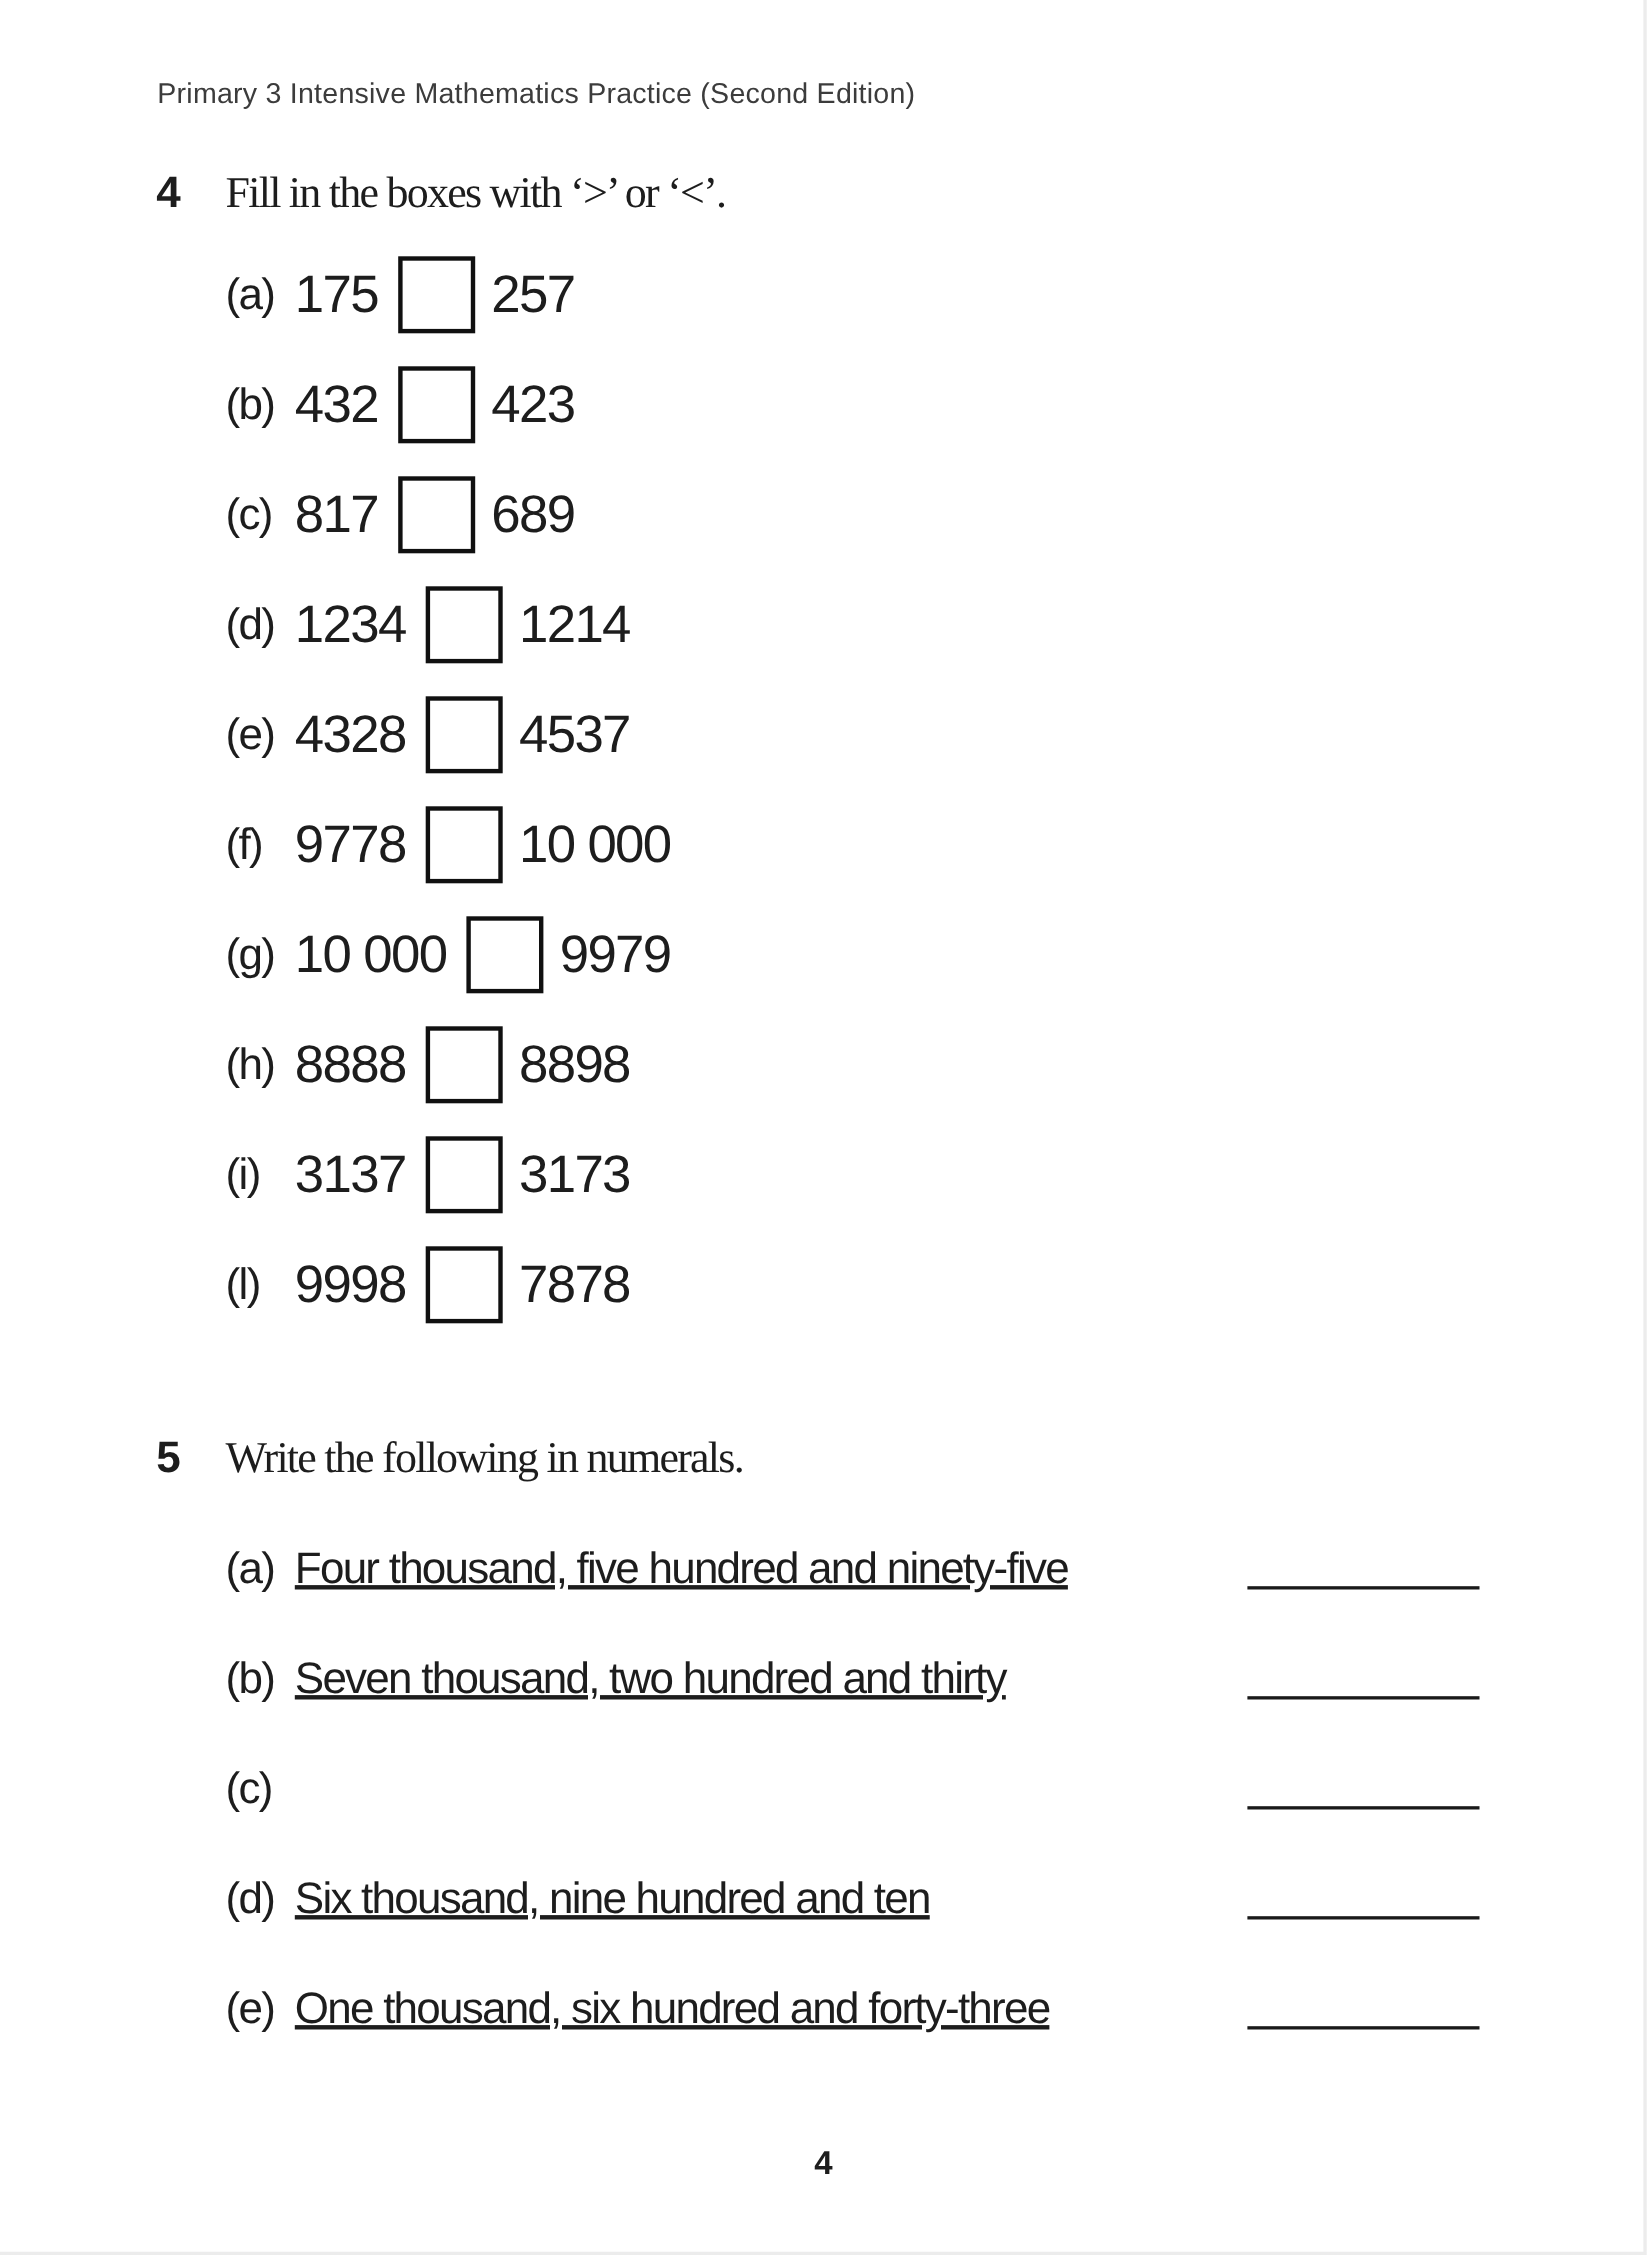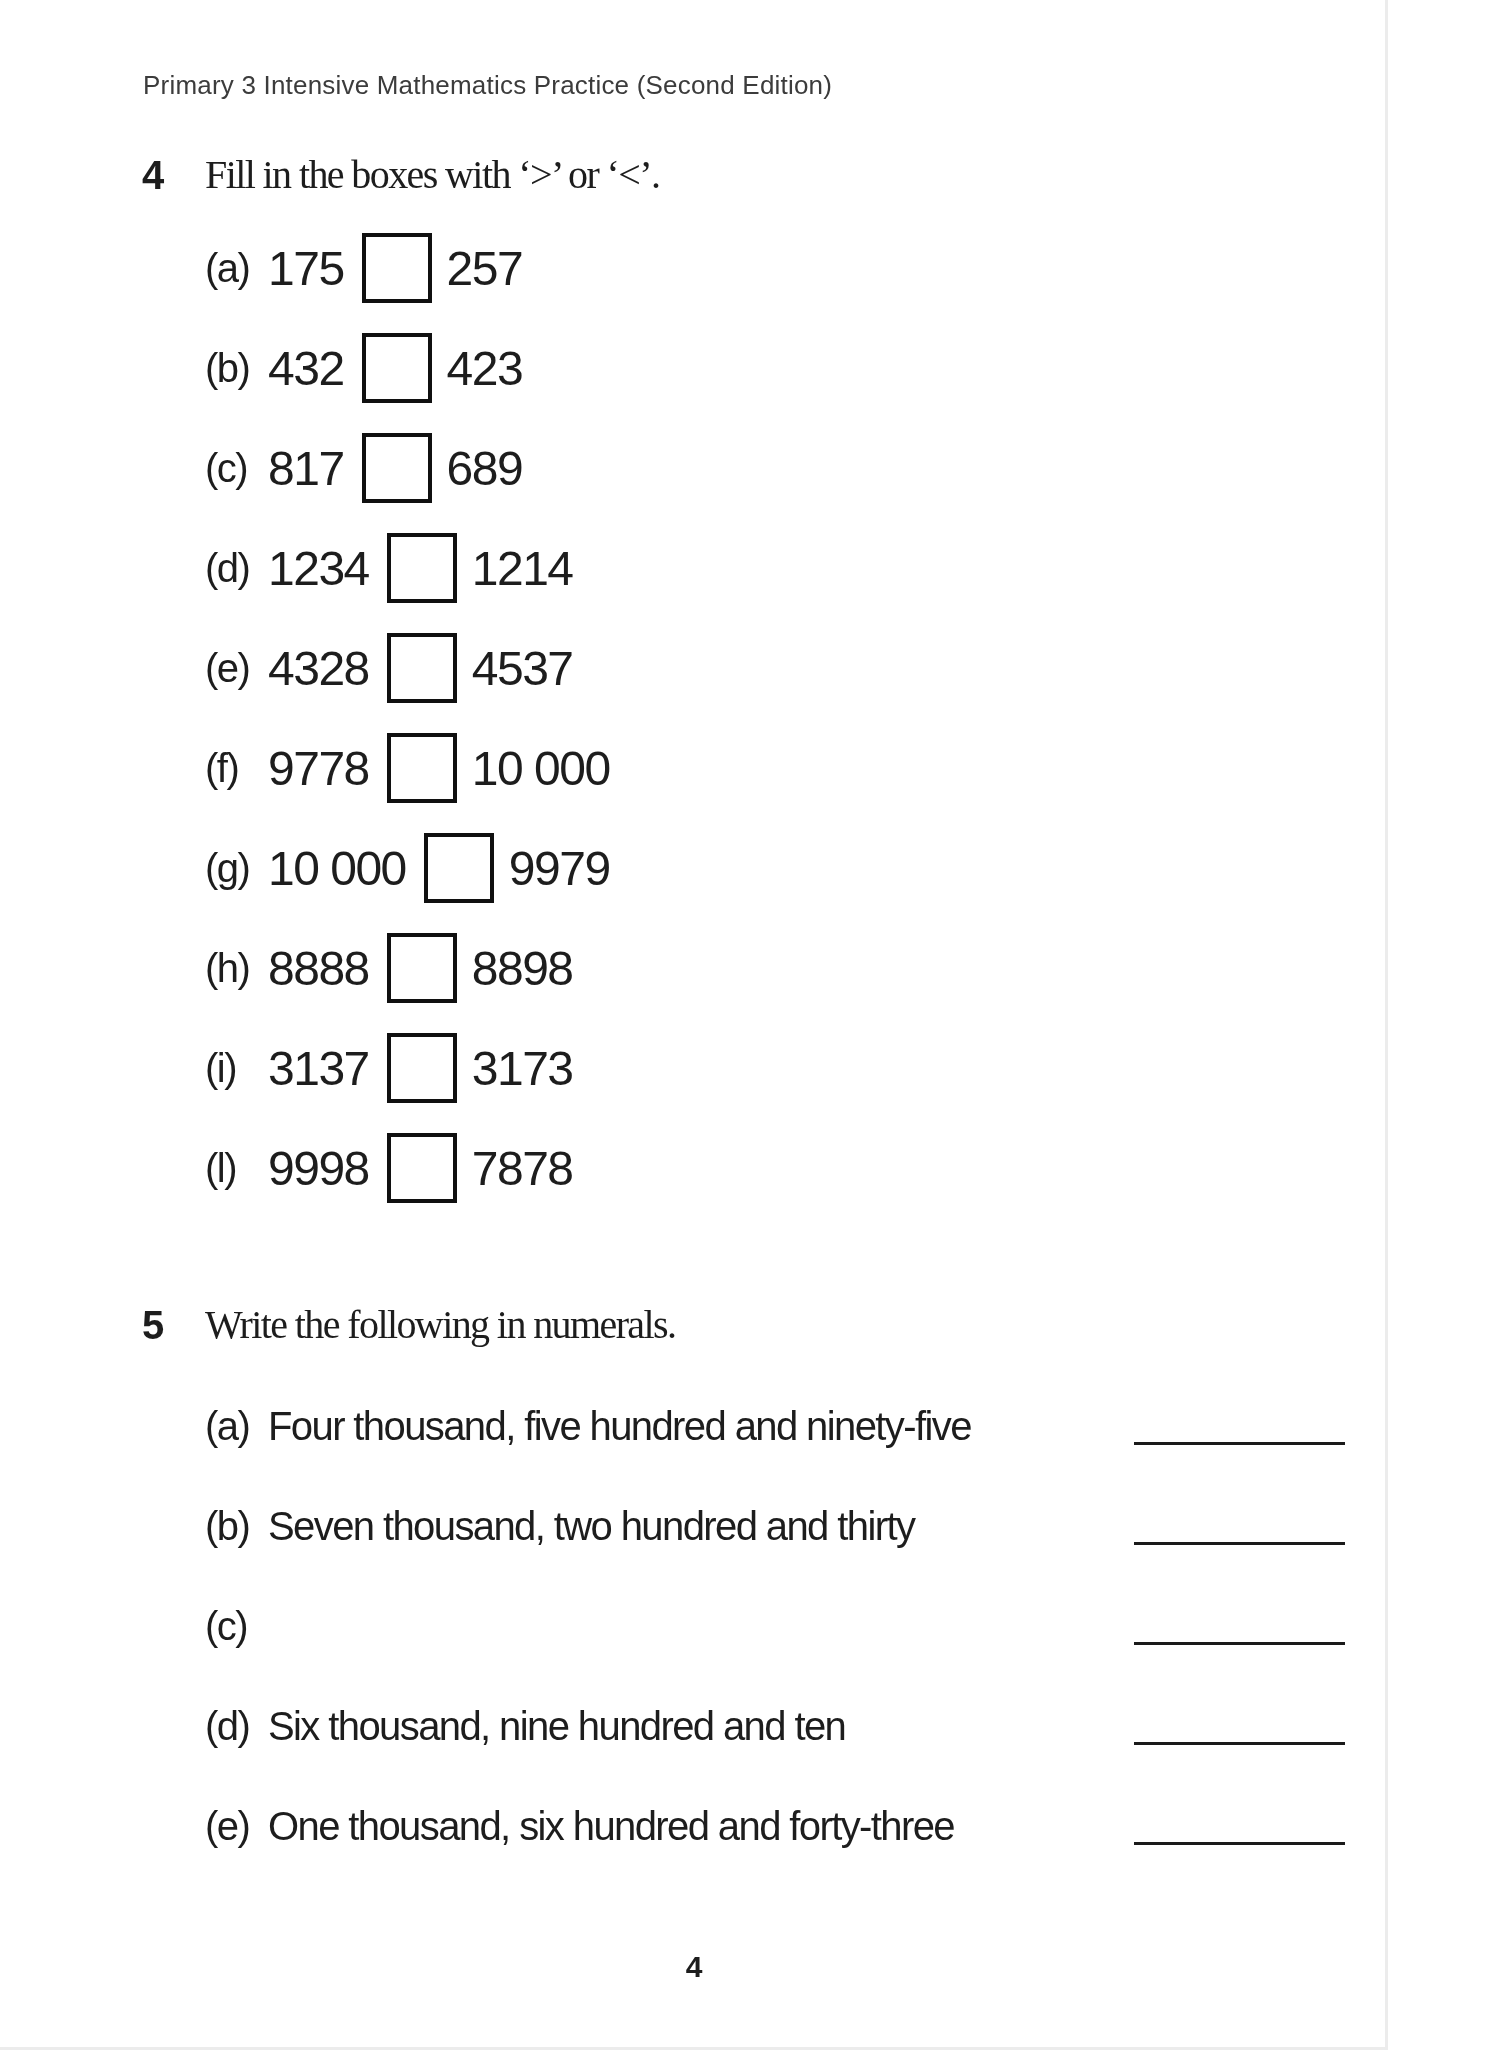--- a/index.html
+++ b/index.html
@@ -1,21 +1,21 @@
 <!DOCTYPE html>
 <html><head>
 <meta charset="utf-8">
 <style>
   html,body{margin:0;padding:0;}
   body{
     width:1497px;height:2050px;background:#ffffff;
     font-family:"Liberation Sans", sans-serif;color:#1d1d1d;
     overflow:hidden;
   }
-  .page{position:relative;width:1388px;height:2050px;background:#ffffff;
+  .page{position:relative;width:1497px;height:2050px;background:#ffffff;
         box-shadow:inset -3px -3px 0 #ececec;}
 
   .book-header{
     position:absolute;left:143px;top:70px;
     font-size:26px;line-height:1.2;color:#3c3c3c;
     letter-spacing:0.2px;
   }
 
   .q-header{position:absolute;left:142px;display:flex;}
   .q4-header{top:153px;}
@@ -29,21 +29,21 @@
   .cmp-num{font-size:48px;letter-spacing:-1.5px;flex:none;}
   .cmp-box{
     flex:none;box-sizing:border-box;
     width:70px;height:70px;border:4.5px solid #101010;
     margin-left:18px;margin-right:15px;background:#ffffff;
   }
 
   .wq-items{position:absolute;left:205px;top:1398px;width:1140px;}
   .wq-row{display:flex;height:56px;margin-bottom:44px;}
   .wq-row .item-label{line-height:56px;}
-  .wq-text{font-size:40px;line-height:56px;letter-spacing:-1.6px;flex:none;white-space:nowrap;}
+  .wq-text{font-size:40px;line-height:56px;letter-spacing:-1.6px;flex:none;white-space:nowrap;text-decoration:underline;}
   .answer-line{
     flex:none;margin-left:auto;align-self:flex-end;
     width:211px;height:0;border-bottom:3px solid #1a1a1a;
     margin-bottom:9px;
   }
 
   .page-number{
     position:absolute;left:0;top:1950px;width:100%;
     text-align:center;font-size:30px;font-weight:700;
   }

